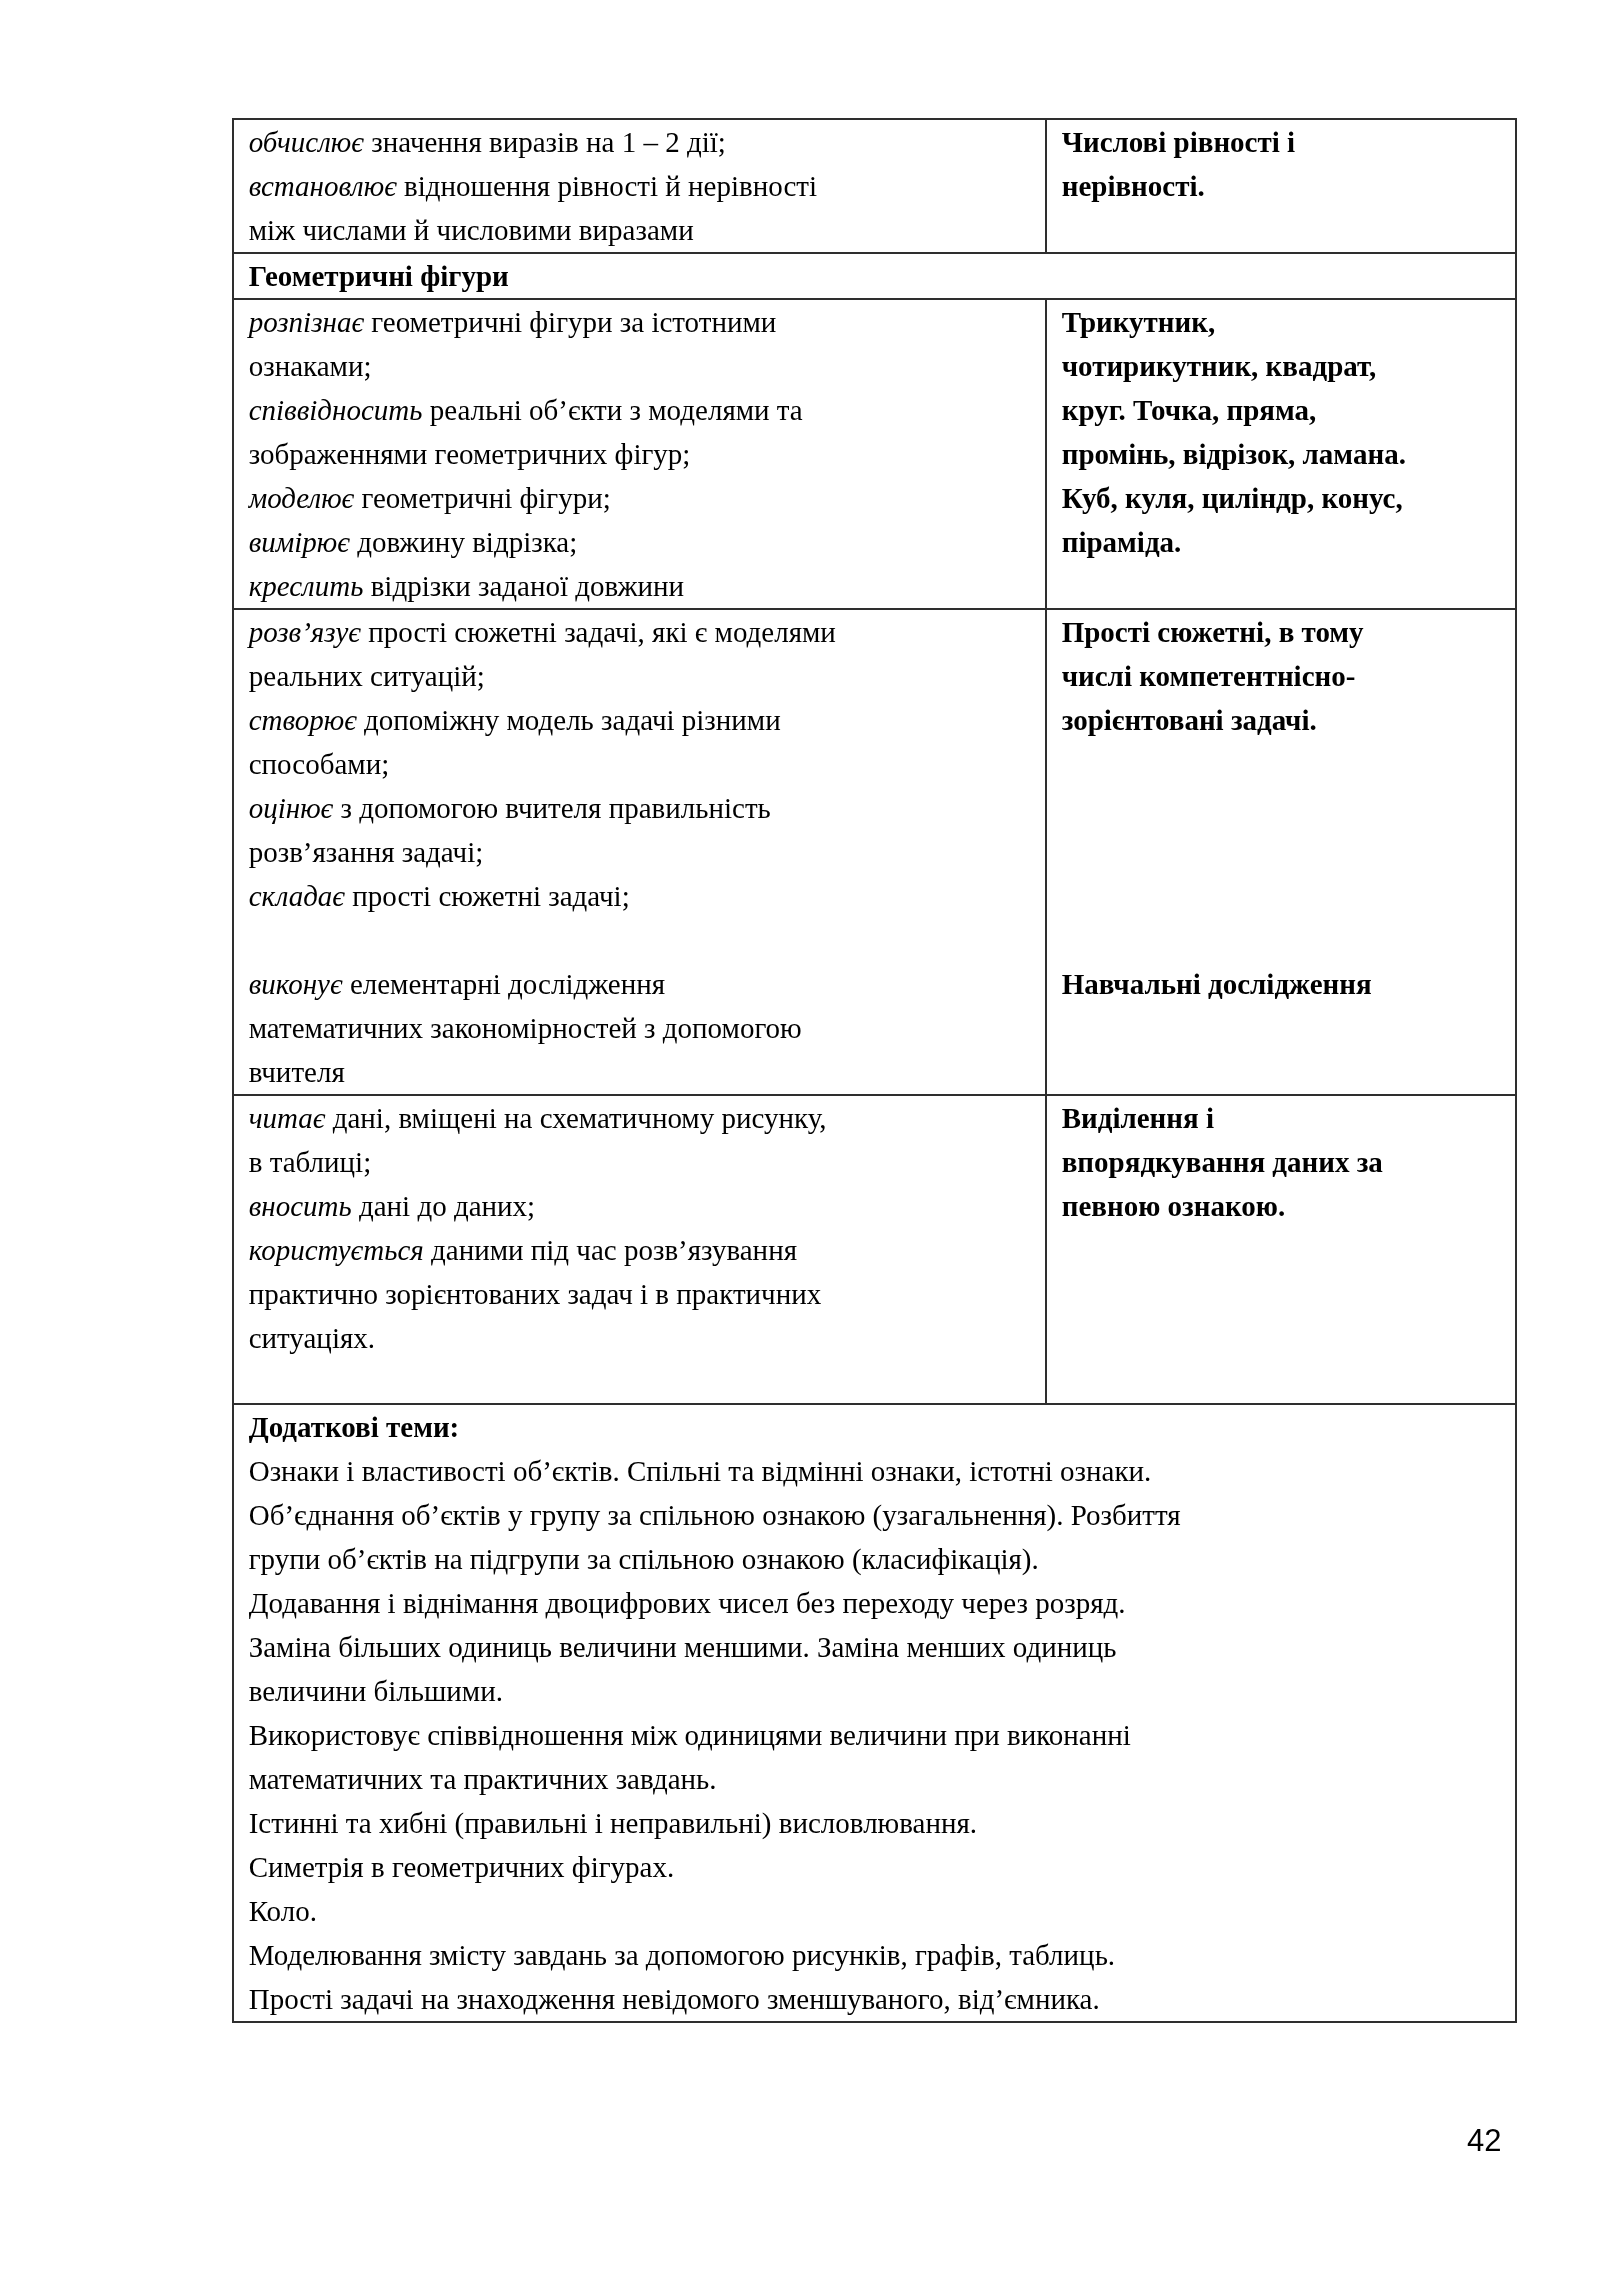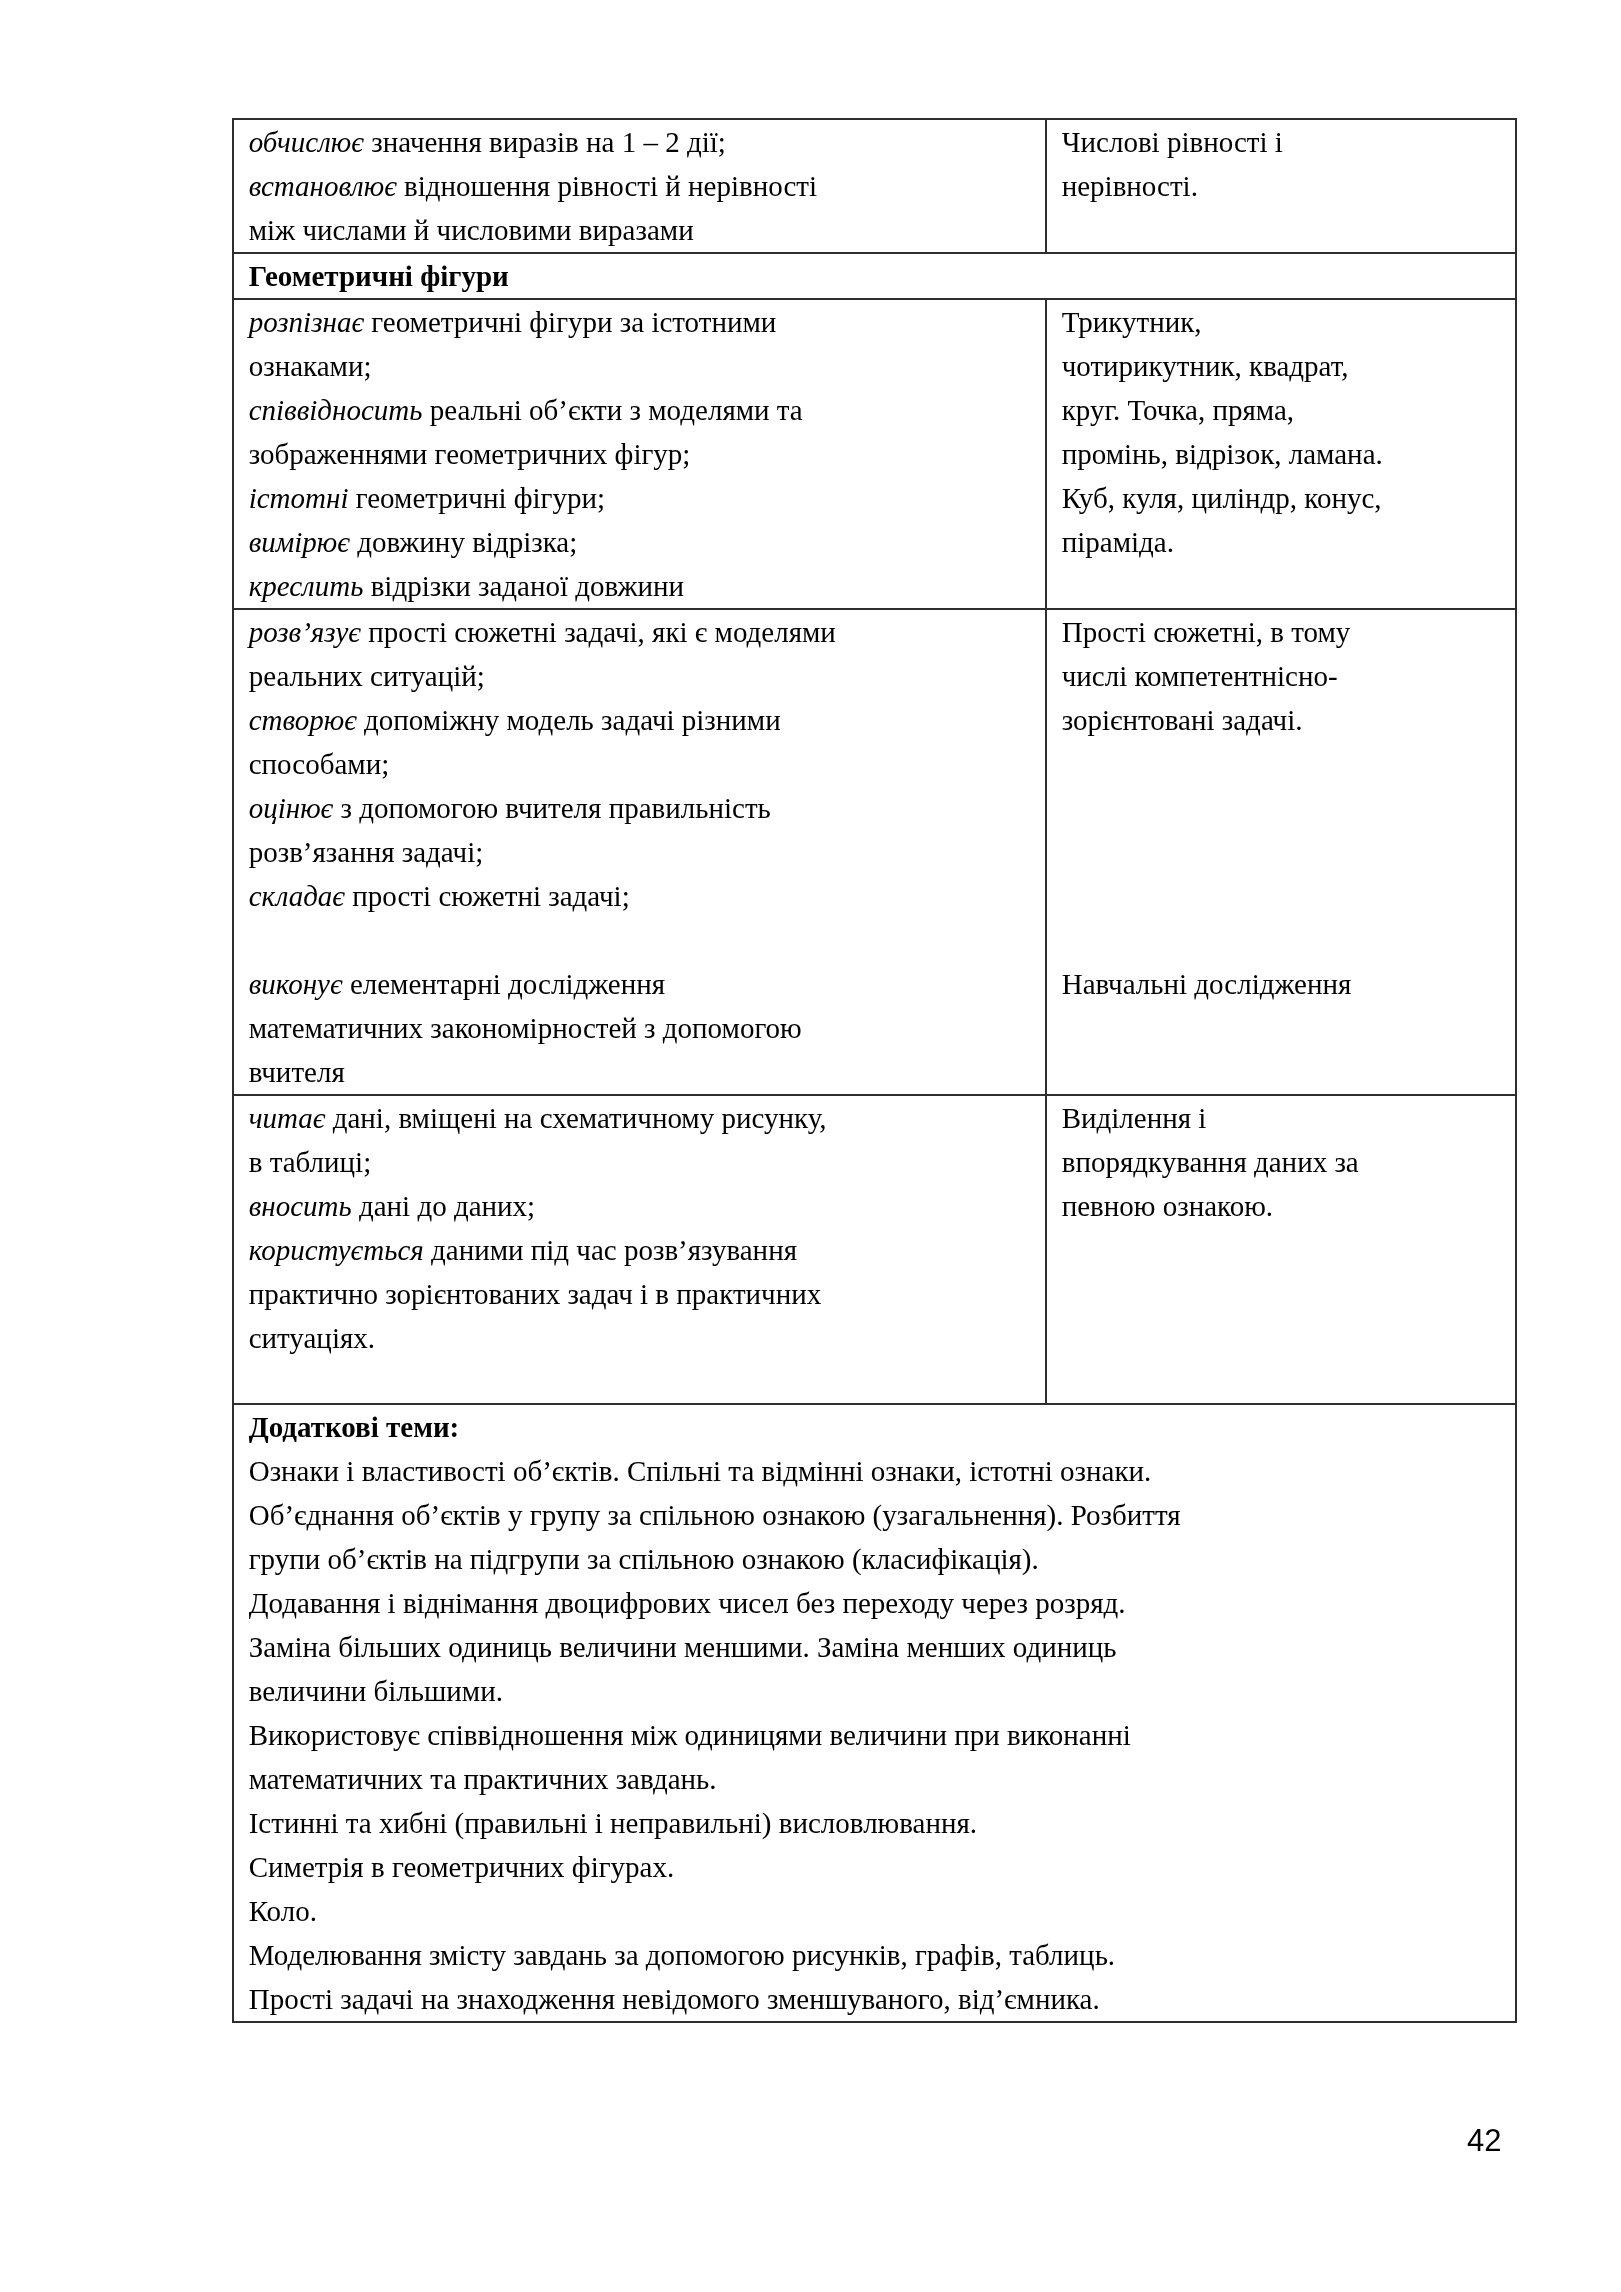--- a/index.html
+++ b/index.html
@@ -7,21 +7,21 @@
          font-family: "Liberation Serif", serif; color: #000; }
   .page { position: absolute; left: 0; top: 0; width: 1621px; height: 2293px; }
   table.curriculum {
     position: absolute; left: 232px; top: 118px; width: 1283px;
     border-collapse: collapse; table-layout: fixed;
   }
   table.curriculum td {
     border: 2px solid #2e2e2e; vertical-align: top;
     padding: 0 13.7px 0 14.7px; font-size: 29px; line-height: 44px;
   }
-  table.curriculum td.inner-right { border-left: 1.5px solid #333; }
+  table.curriculum td.inner-right { border-left: 1.5px solid #333; font-weight: bold; }
   table.curriculum col.c1 { width: 813px; }
   table.curriculum col.c2 { width: 470px; }
   td.section-header { text-align: left; font-weight: bold; height: 44px; }
   .line { display: block; min-height: 44px; white-space: nowrap; }
   .verb { font-style: italic; }
   .additional-title { font-weight: bold; display: block; }
   .page-number {
     position: absolute; left: 1467px; top: 2123px;
     font-family: "Liberation Sans", sans-serif; font-size: 31px; line-height: 35px;
   }
@@ -56,21 +56,21 @@
       <tr>
         <td colspan="2" class="section-header">Геометричні фігури</td>
       </tr>
 
       <tr class="row2">
         <td>
           <span class="line"><span class="verb">розпізнає</span><span> геометричні фігури за істотними</span></span>
           <span class="line"><span class="verb"></span><span>ознаками;</span></span>
           <span class="line"><span class="verb">співвідносить</span><span> реальні об’єкти з моделями та</span></span>
           <span class="line"><span class="verb"></span><span>зображеннями геометричних фігур;</span></span>
-          <span class="line"><span class="verb">істотні</span><span> геометричні фігури;</span></span>
+          <span class="line"><span class="verb">моделює</span><span> геометричні фігури;</span></span>
           <span class="line"><span class="verb">вимірює</span><span> довжину відрізка;</span></span>
           <span class="line"><span class="verb">креслить</span><span> відрізки заданої довжини</span></span>
         </td>
         <td class="inner-right">
           <span class="line">Трикутник,</span>
           <span class="line">чотирикутник, квадрат,</span>
           <span class="line">круг. Точка, пряма,</span>
           <span class="line">промінь, відрізок, ламана.</span>
           <span class="line">Куб, куля, циліндр, конус,</span>
           <span class="line">піраміда.</span>

